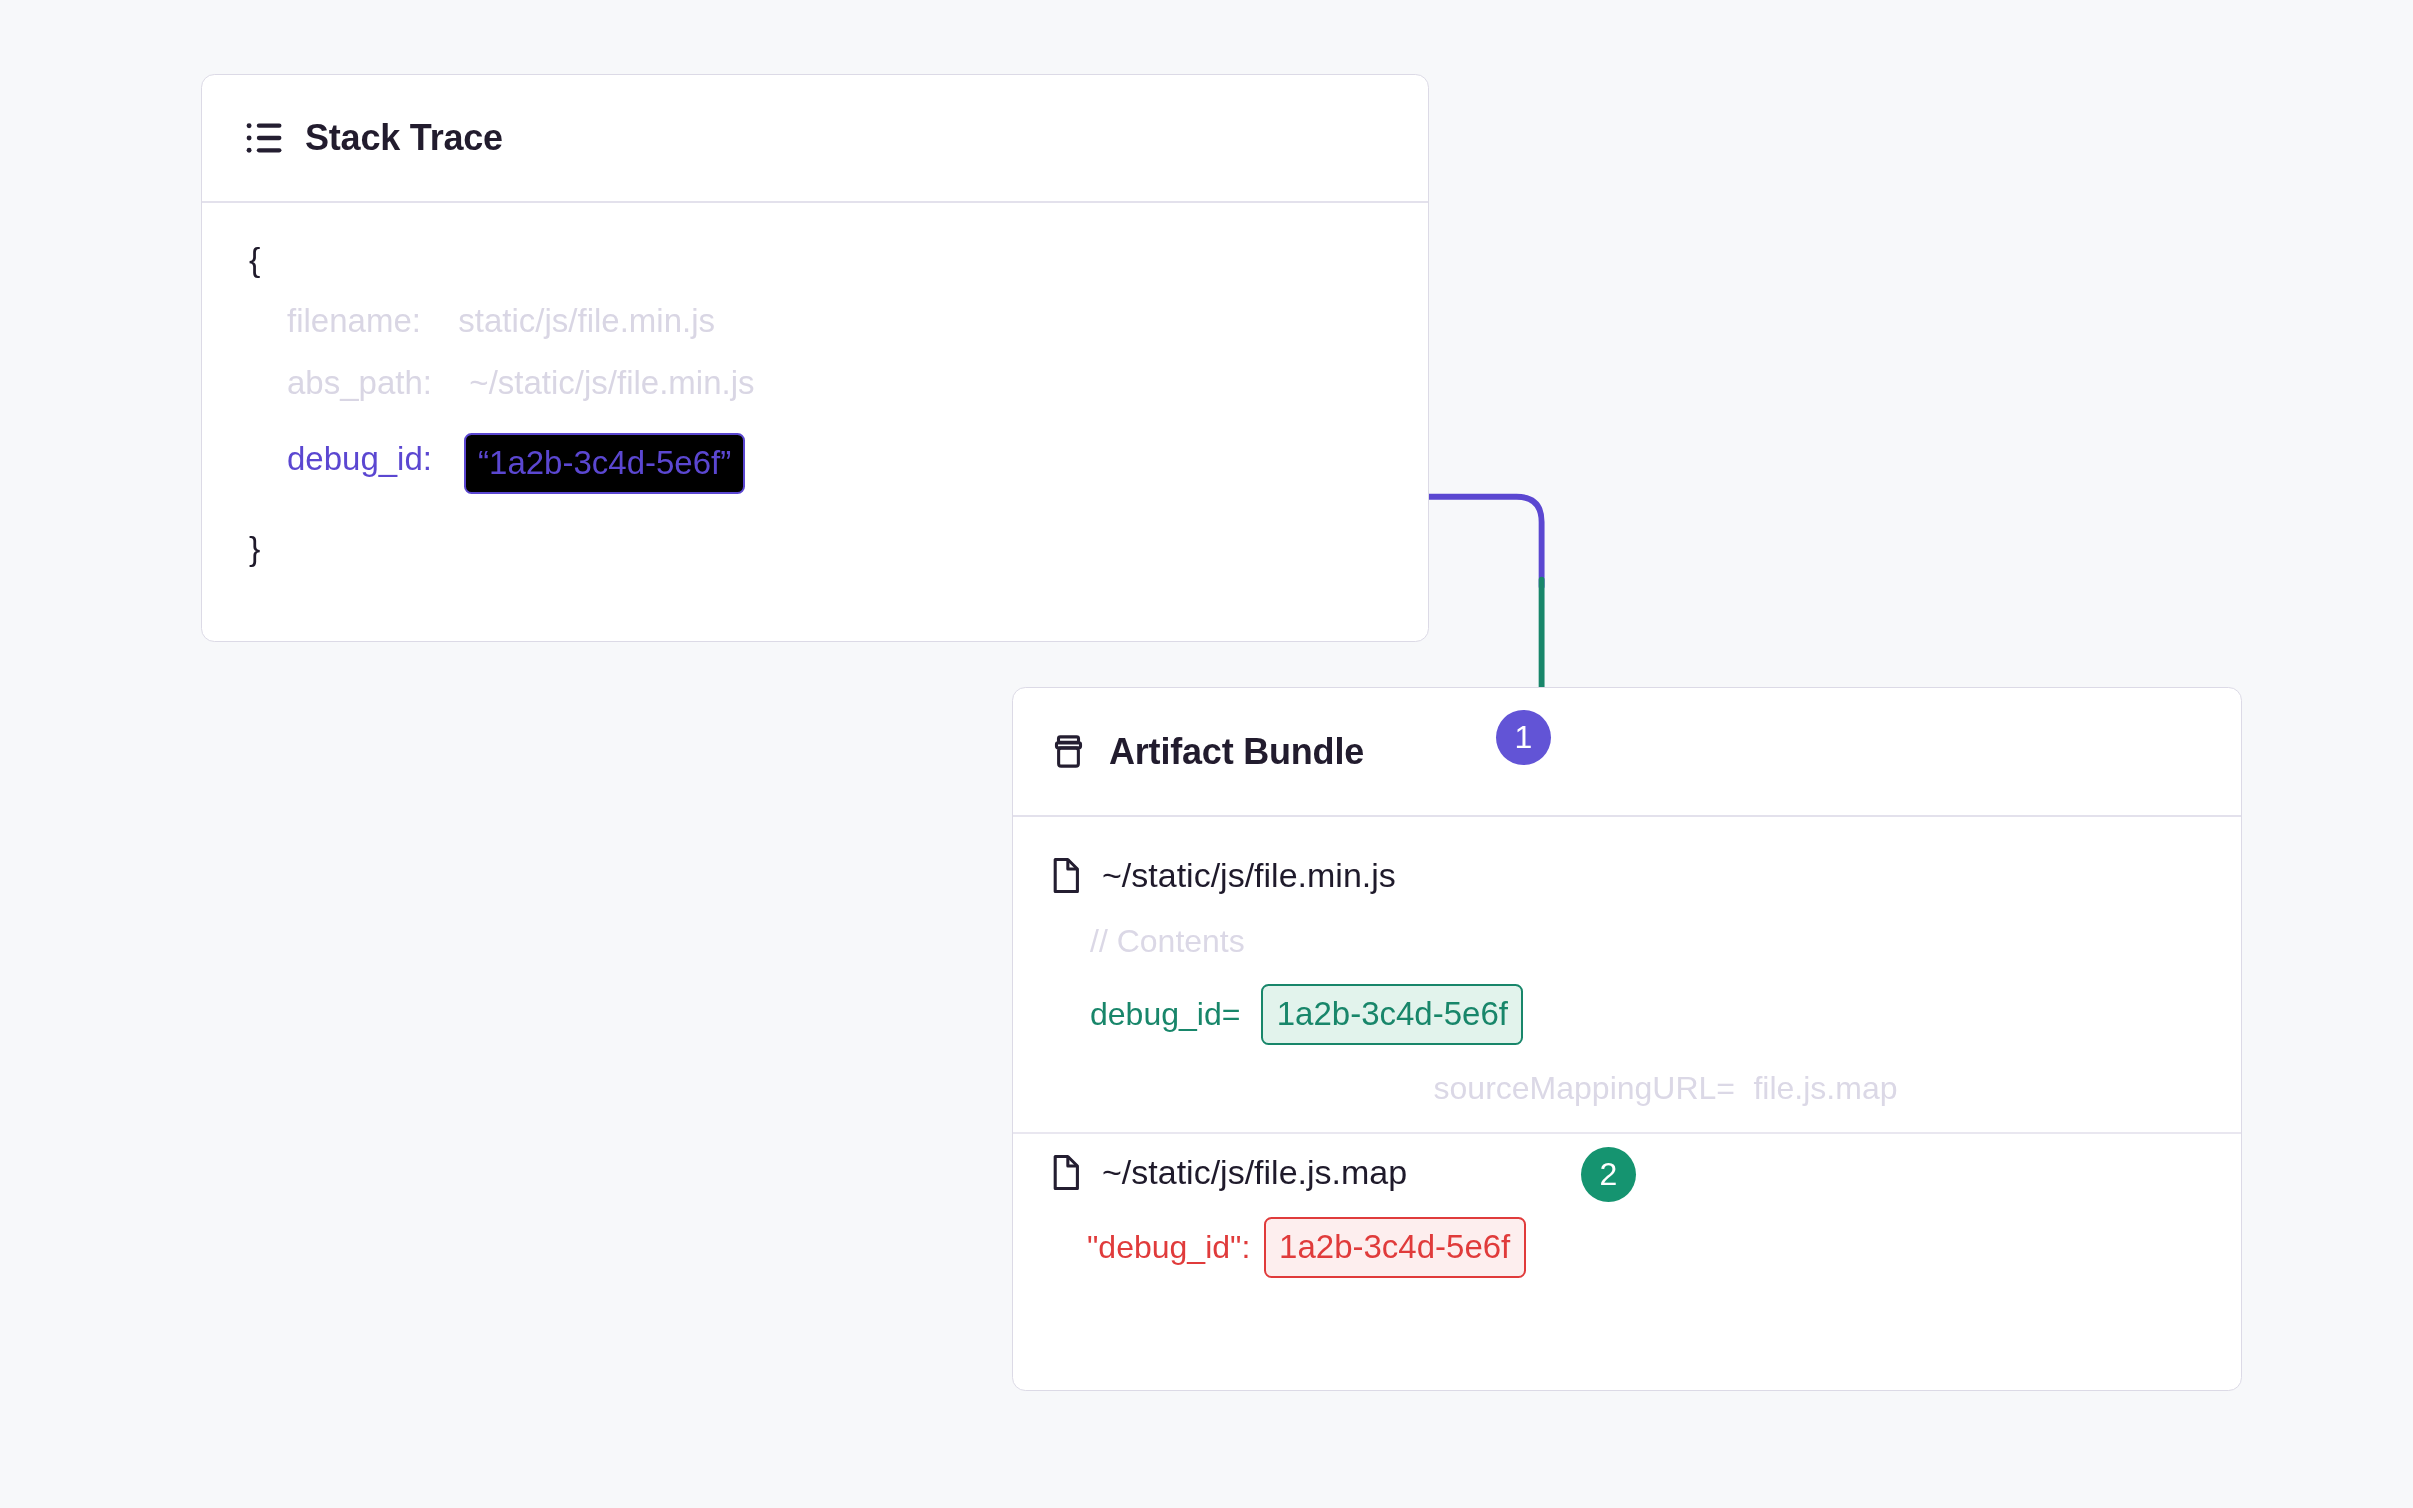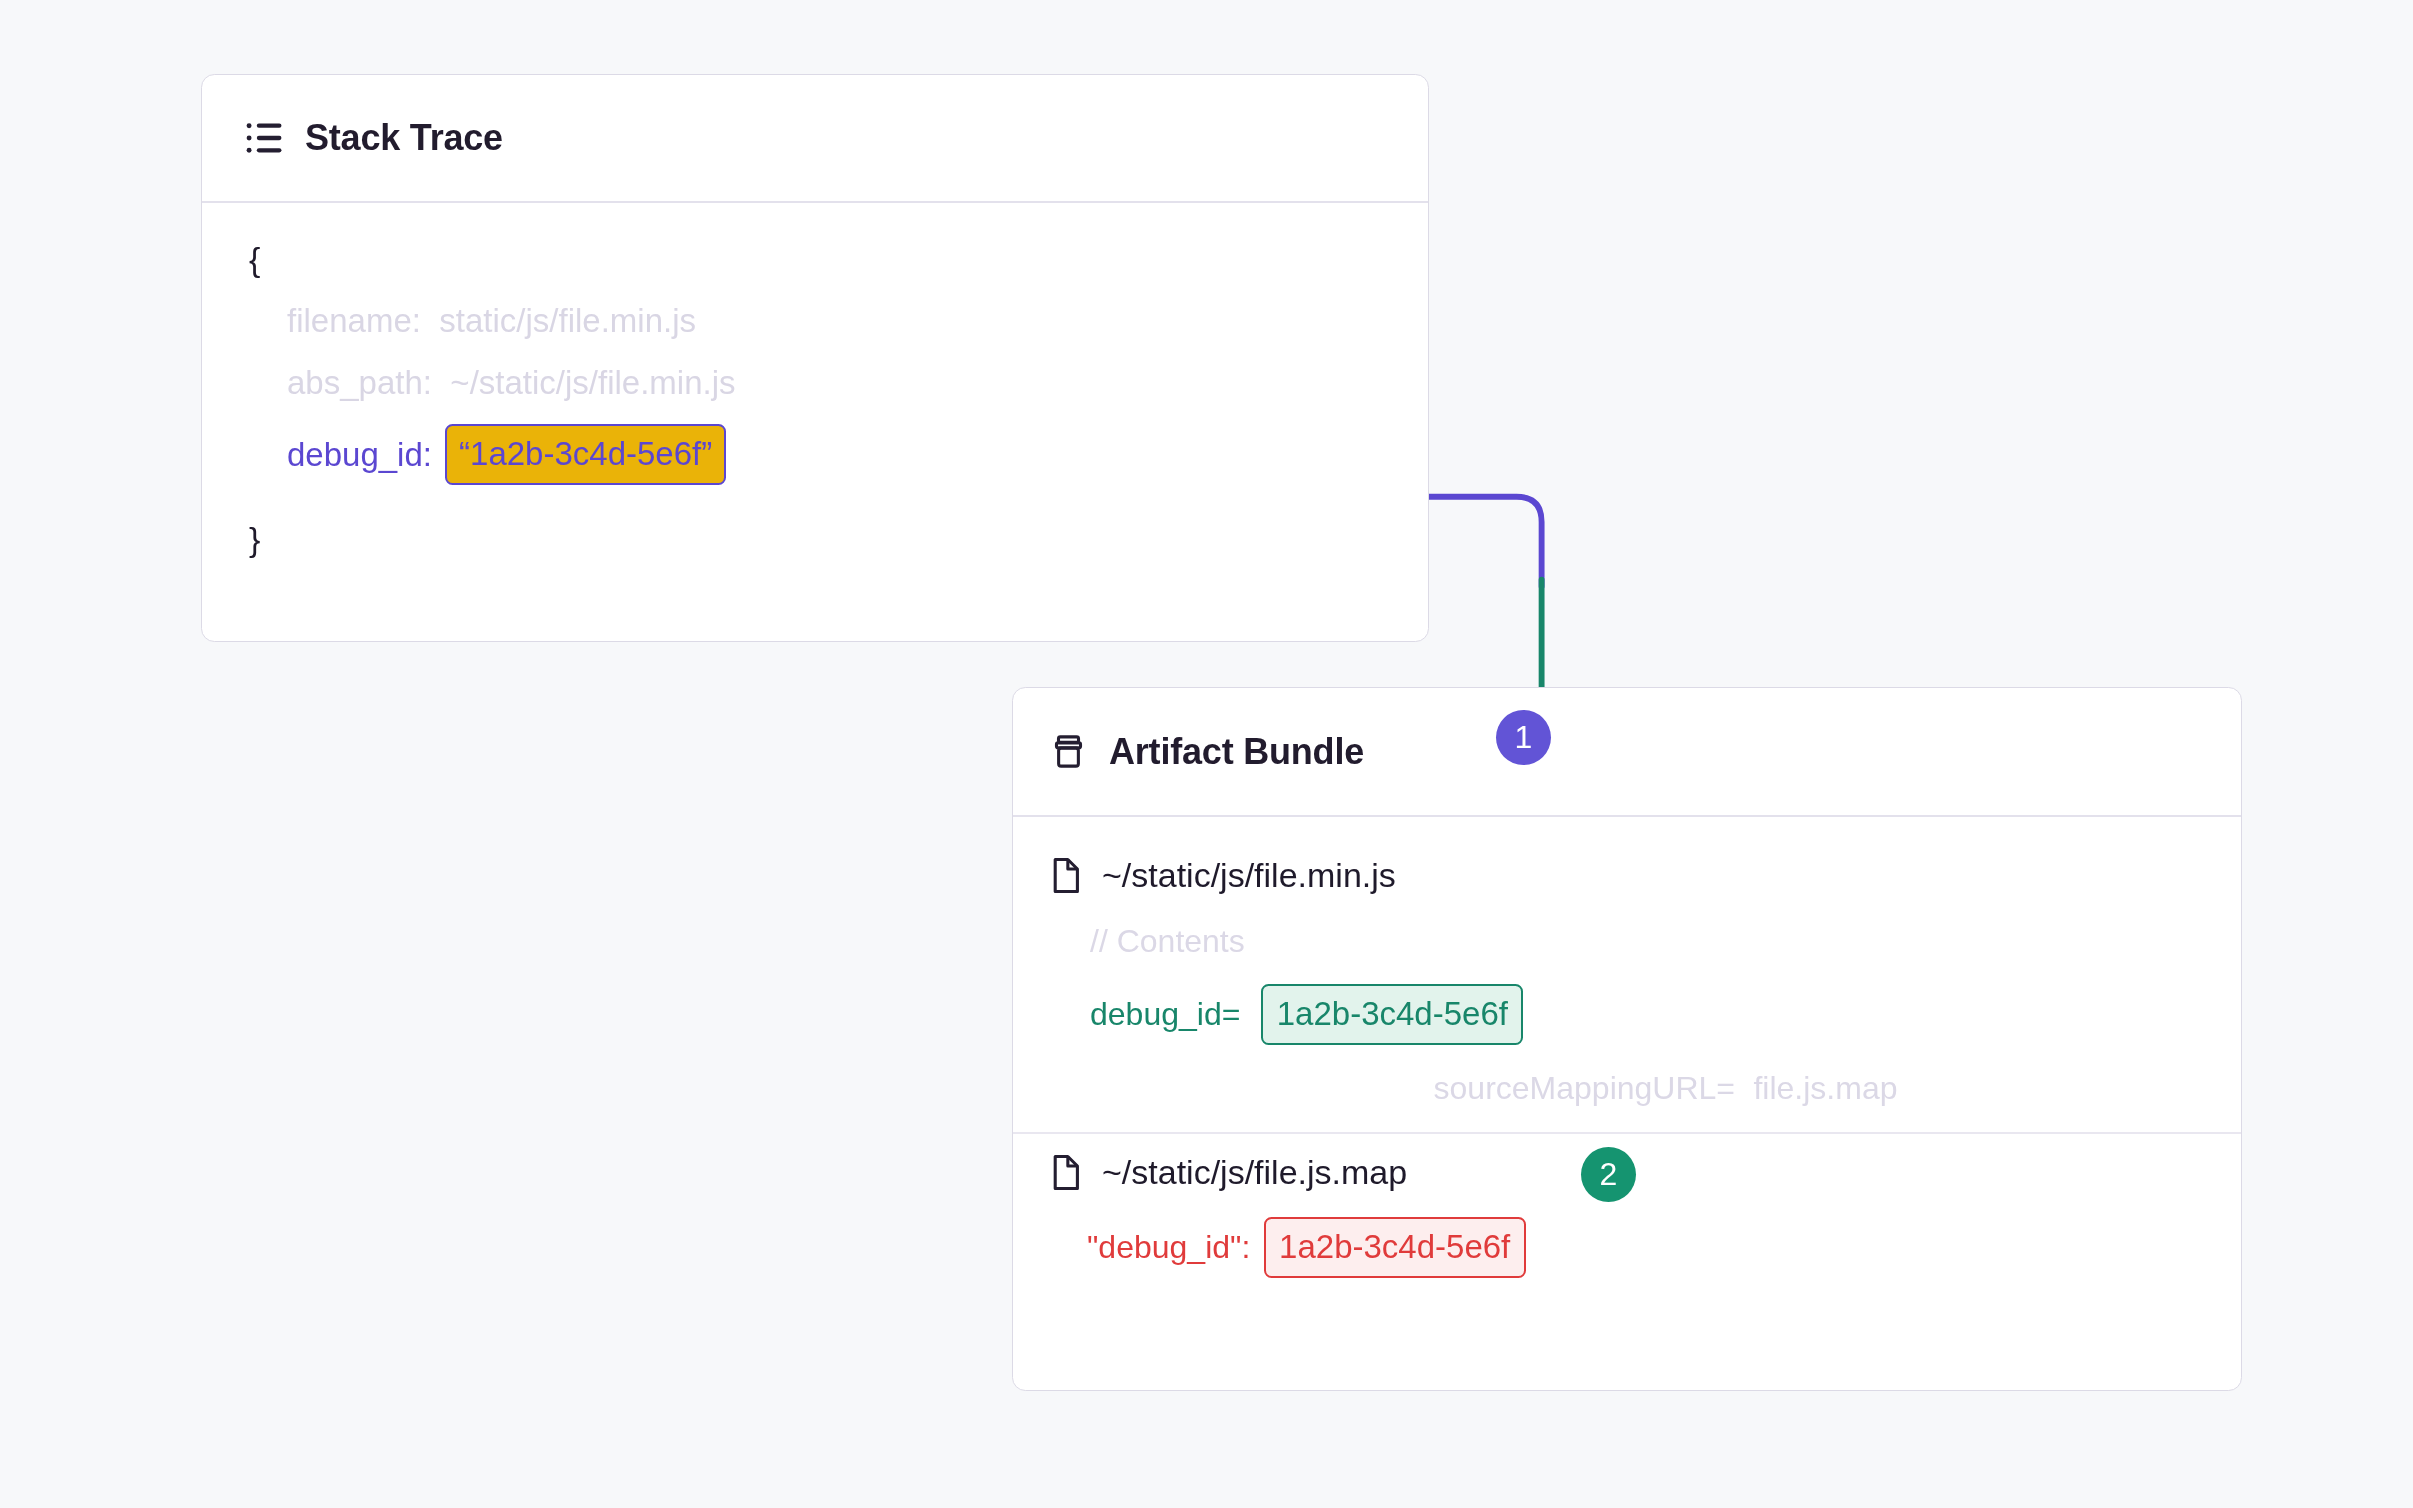--- a/index.html
+++ b/index.html
@@ -89,20 +89,21 @@
     color: #1f1a2b;
     font-size: 34px;
     font-weight: 500;
     padding-left: 47px;
   }
   .kv-row {
     padding-left: 85px;
     margin-top: 28.5px;
     display: flex;
     align-items: center;
+    gap: 19px;
   }
   .dim-key, .dim-val {
     color: #d9d6e4;
     font-size: 33px;
   }
   .dim-key { margin-right: 18.4px; }
 
   .accent-key {
     color: #5b47d1;
     font-size: 33px;
@@ -111,24 +112,25 @@
   .chip {
     display: inline-flex;
     align-items: center;
     justify-content: center;
     box-sizing: border-box;
     font-size: 33px;
     line-height: 1;
   }
   .chip-purple {
     border: 2.5px solid #5b47d1;
-    background: #eab308;
+    background: #000000;
     color: #5b47d1;
     border-radius: 7.5px;
     padding: 11px 11.7px 13.4px 11.7px;
+    margin-top: 9px;
   }
   .chip-teal {
     border: 2.5px solid #18866a;
     background: #e2f3ec;
     color: #18866a;
     border-radius: 7.5px;
     padding: 11px 13.4px 13.4px 13.4px;
   }
   .chip-red {
     border: 2.5px solid #e03b3b;

